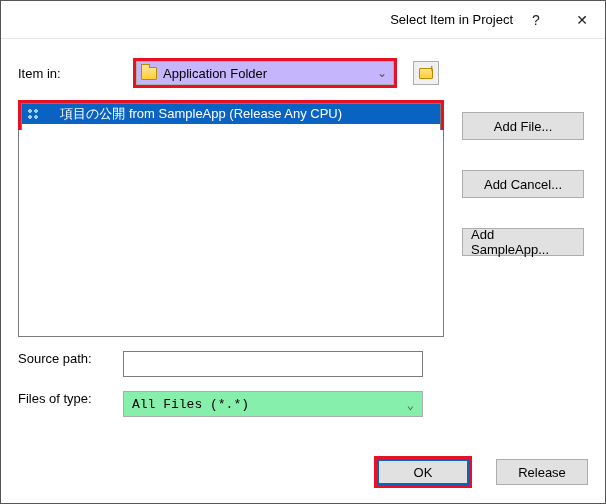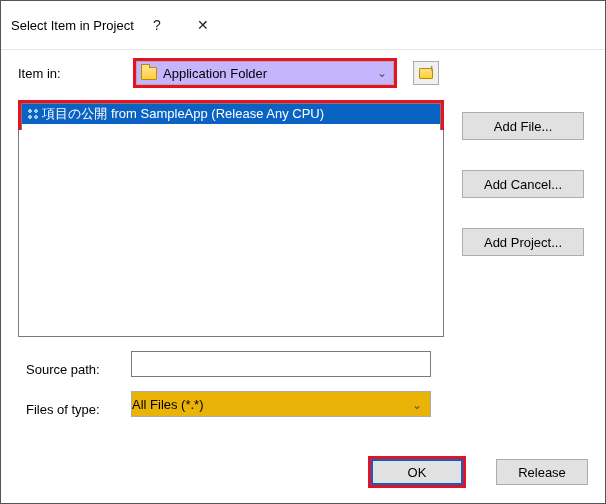--- a/index.html
+++ b/index.html
@@ -14,24 +14,24 @@
   }
   .dialog {
     width: 606px;
     height: 504px;
     background: #fff;
     border: 1px solid #555;
     position: relative;
   }
   
   .titlebar {
-    height: 49px;
-    display: flex;
-    align-items: center;
-    justify-content: flex-start;
+    height: 38px;
+    display: flex;
+    align-items: center;
+    justify-content: flex-end;
     padding: 0 0 0 10px;
     background: #fff;
     border-bottom: 1px solid #e6e6e6;
   }
   .titlebar .title {
     font-size: 13px;
   }
   .titlebar .right {
     display: flex;
     align-items: center;
@@ -127,21 +127,21 @@
     overflow: hidden;
   }
   .list-item {
     display: flex;
     align-items: center;
     height: 20px;
     padding: 0 4px;
     background: #0a63c2;
     color: #fff;
     font-size: 13px;
-    gap: 2px;
+    gap: 20px;
     width: fit-content;
     min-width: 100%;
   }
   .list-item .doc-ico{
     width:14px;height:14px;display:inline-block;
     background:
       radial-gradient(circle at 4px 4px,#9bd0ff 2px,transparent 2px),
       radial-gradient(circle at 10px 4px,#9bd0ff 2px,transparent 2px),
       radial-gradient(circle at 4px 10px,#9bd0ff 2px,transparent 2px),
       radial-gradient(circle at 10px 10px,#9bd0ff 2px,transparent 2px);
@@ -158,38 +158,39 @@
     font-size: 13px;
     display:flex; align-items:center; justify-content:center;
     padding: 0 8px;
     cursor: default;
   }
   
   .form-rows{
     margin-top:14px;
     display:flex; flex-direction:column; gap:14px;
   }
-  .form-row{ display:flex; align-items:flex-end;margin-left:8px; }
+  .form-row{ display:flex; align-items:flex-start; }
   .form-label{ width:105px; }
   .textfield{
     flex:0 0 300px; height:26px;
     border:1px solid #7a7a7a; background:#fff;
     padding:0 6px;
   }
   .file-combo{
     width:300px; height:26px;
-    border:1px solid #adadad; background:#eab308;
-    display:flex; align-items:center; padding:0 0;
+    border:1px solid #adadad; background:#86efac;
+    display:flex; align-items:center; padding:0 8px;
     position:relative;
+    font-family:Liberation Mono, monospace;
   }
   .file-combo .chev{ position:absolute; right:8px; top:6px; font-size:12px; color:#555;}
   
   .bottom-row{
     position:absolute; right:16px; bottom:14px;
-    display:flex; gap:30px; align-items:center;
+    display:flex; gap:24px; align-items:center;
   }
   .ok-wrap{ border:3px solid #e81123; }
   .ok-btn{
     width:92px; height:26px;
     border:2px solid #0a63c2;
     background:#e1e1e1;
     display:flex; align-items:center; justify-content:center;
     font-size:13px;
   }
   .cancel-btn{
@@ -238,21 +239,21 @@
               <span>項目の公開 from SampleApp (Release Any CPU)</span>
             </div>
           </div>
         </div>
         <div class="listbox" style="width:426px;height:207px;border-top:none;"></div>
       </div>
 
       <div class="right-buttons">
         <div class="btn">Add File...</div>
         <div class="btn">Add Cancel...</div>
-        <div class="btn">Add Project...</div>
+        <div class="btn">Add SampleApp...</div>
       </div>
     </div>
 
     <div class="form-rows">
       <div class="form-row">
         <div class="form-label">Source path:</div>
         <input class="textfield" type="text" value="" style="">
       </div>
       <div class="form-row">
         <div class="form-label">Files of type:</div>

